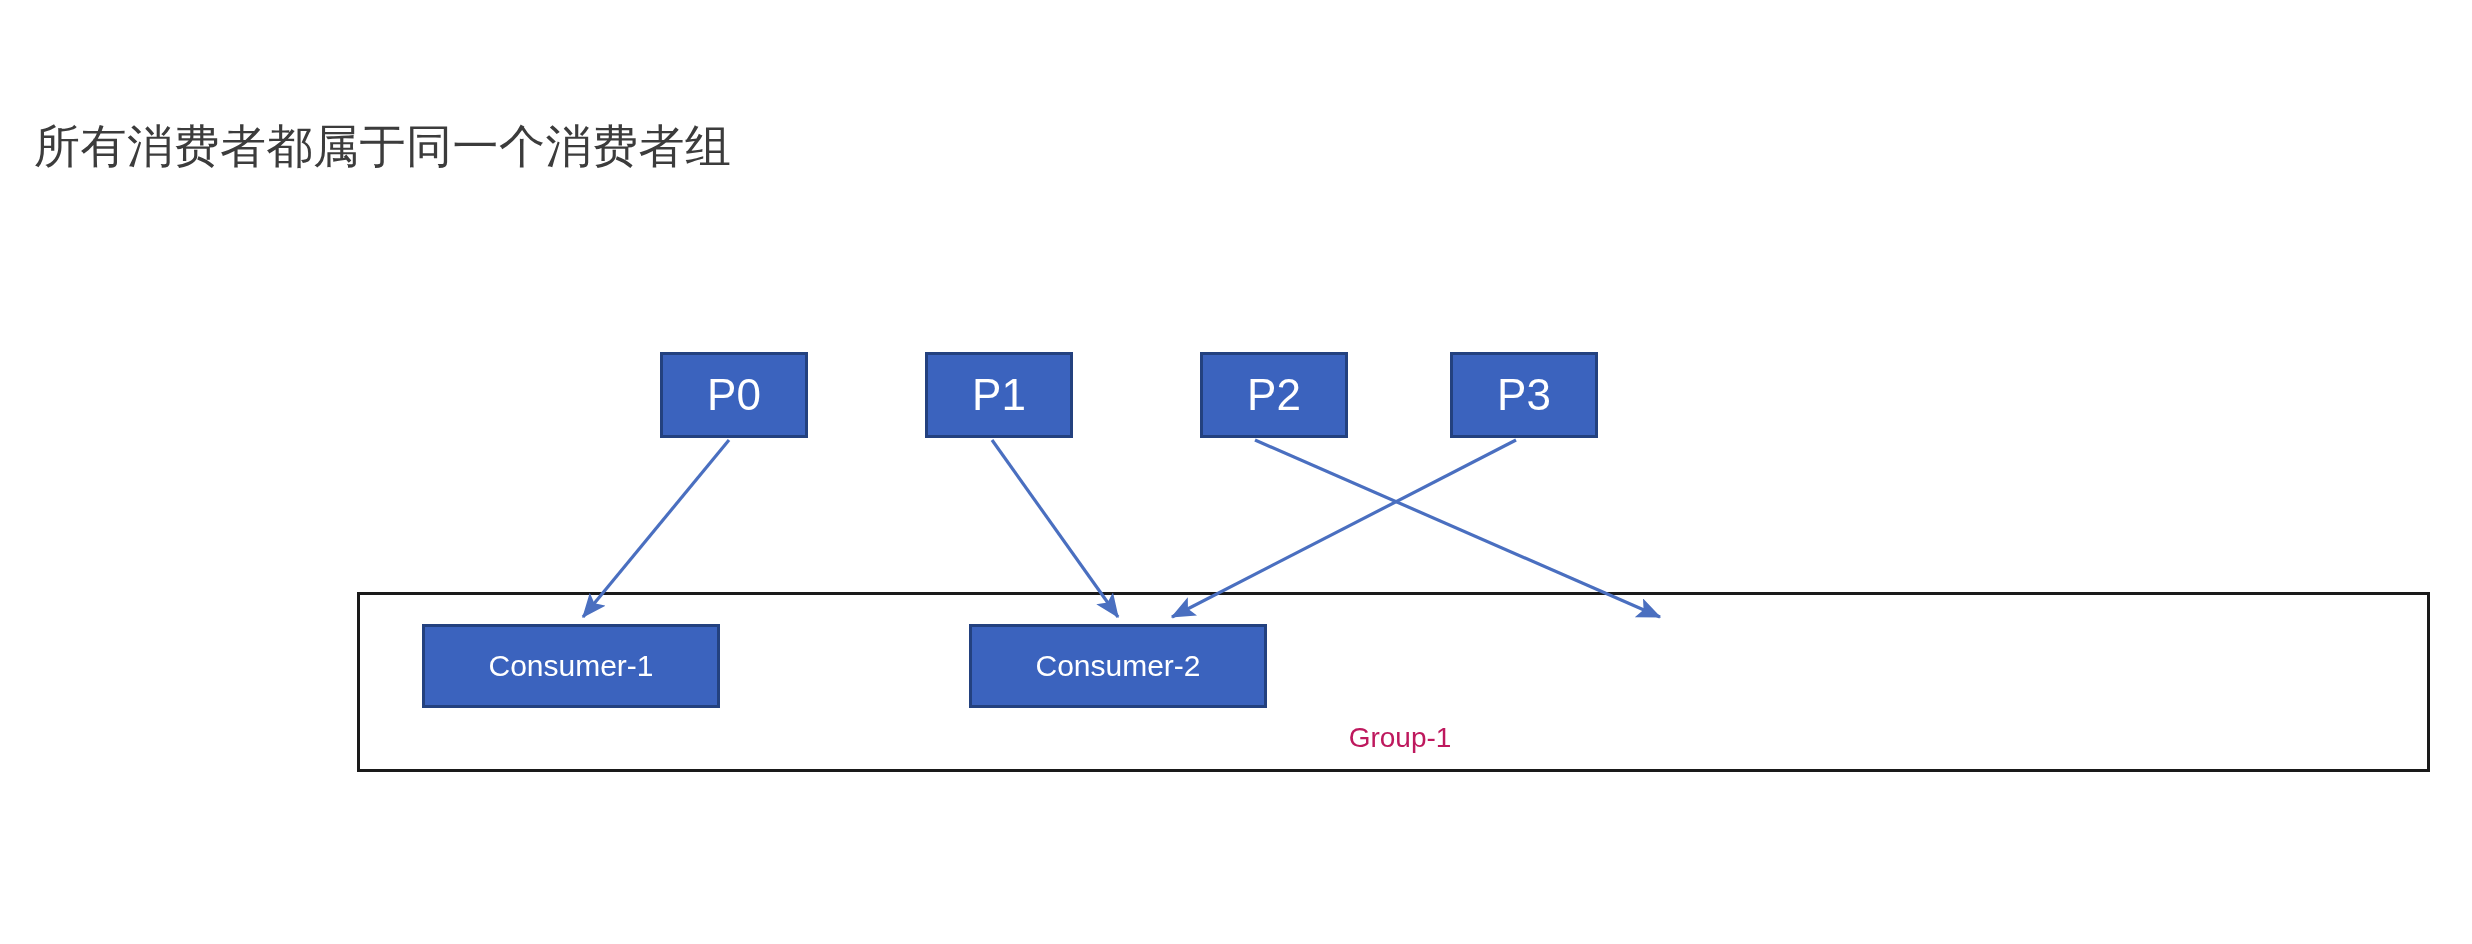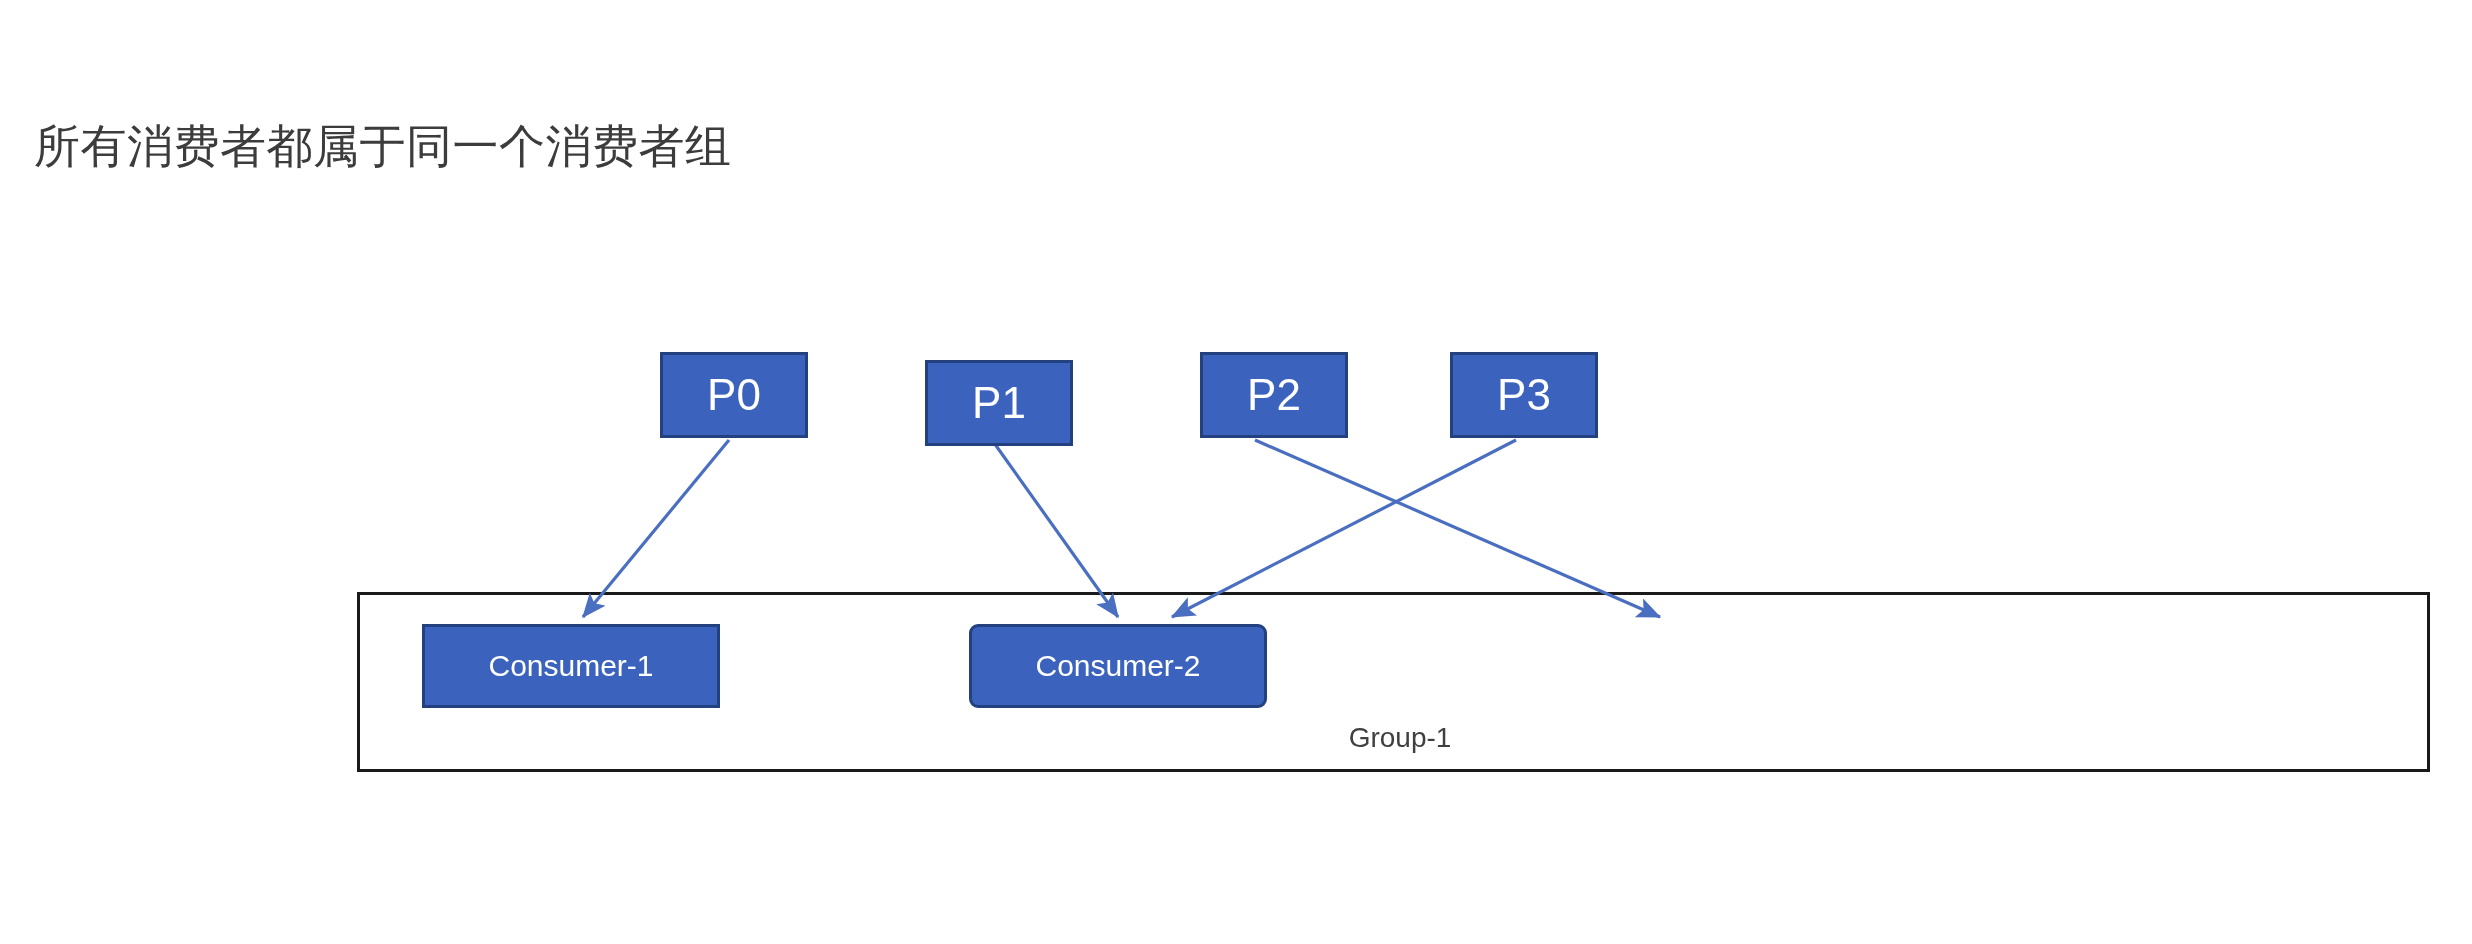--- a/index.html
+++ b/index.html
@@ -62,27 +62,27 @@
     font-size: 44px;
   }
   .consumer {
     width: 298px;
     height: 84px;
     font-size: 30px;
   }
 
   
   #node-p0 { left: 660px;  top: 352px; }
-  #node-p1 { left: 925px;  top: 352px; margin-top: 8px; }
+  #node-p1 { left: 925px;  top: 352px; }
   #node-p2 { left: 1188px; top: 352px; margin-left: 12px; }
   #node-p3 { left: 1450px; top: 352px; }
 
   
   #node-consumer-1 { left: 422px;  top: 624px; }
-  #node-consumer-2 { left: 969px;  top: 624px; border-radius: 9px; }
+  #node-consumer-2 { left: 969px;  top: 624px; }
   #node-consumer-3 { left: 1515px; top: 624px; }
 
   
   #group-box {
     position: absolute;
     left: 357px;
     top: 592px;
     width: 2073px;
     height: 180px;
     border: 3px solid #1a1a1a;
@@ -90,21 +90,21 @@
     background: transparent;
     z-index: 1;
   }
   #group-label {
     position: absolute;
     left: 1290px;
     top: 722px;
     width: 220px;
     text-align: center;
     font-size: 28px;
-    color: #404040;
+    color: #be185d;
     z-index: 6;
     white-space: nowrap;
   }
 
   
   #arrows {
     position: absolute;
     left: 0; top: 0;
     width: 2472px;
     height: 944px;

